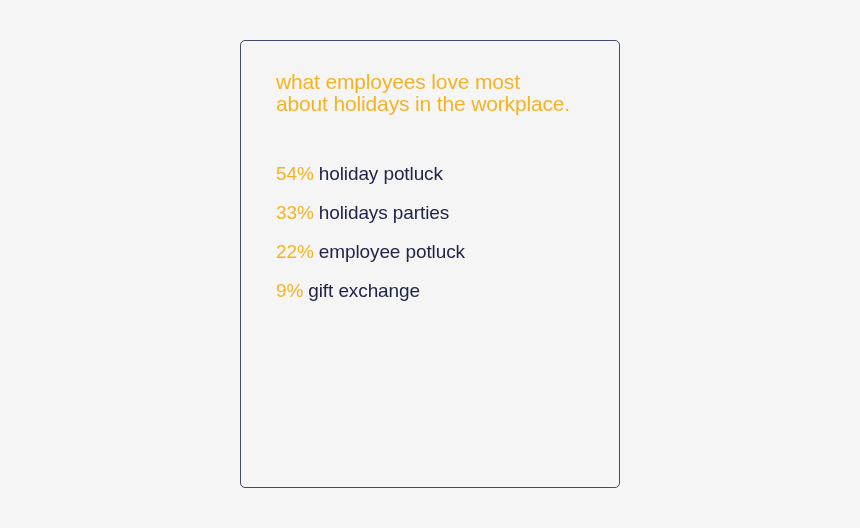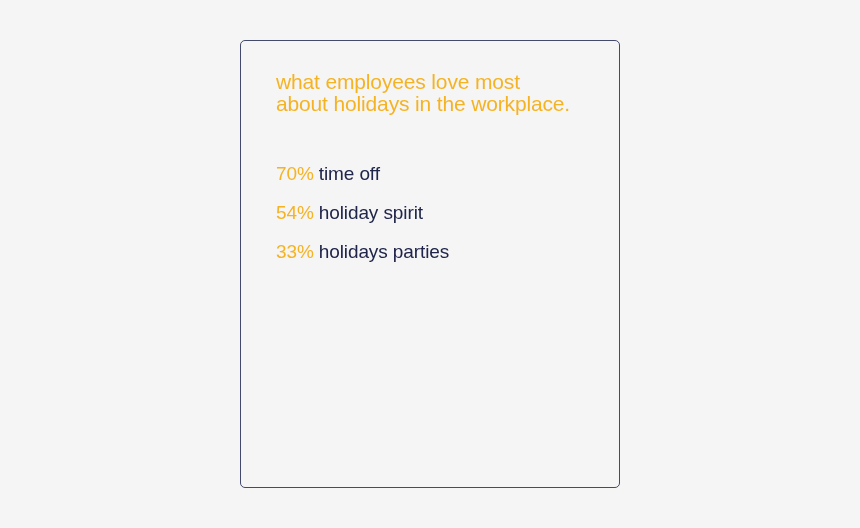--- a/index.html
+++ b/index.html
@@ -89,34 +89,37 @@
 
 <div id="stage">
 
   <section id="info-card">
 
     <h1 id="card-title">what employees love most
 about holidays in the workplace.</h1>
 
     <ul id="stats-list">
 
-      <li class="stat-row">
-        <span class="stat-pct">70%</span><span class="stat-label">time off</span>
-      </li>
 
       <li class="stat-row">
-        <span class="stat-pct">54%</span><span class="stat-label">holiday spirit</span>
+        <span class="stat-pct">54%</span><span class="stat-label">holiday potluck</span>
       </li>
 
 
 
       <li class="stat-row">
         <span class="stat-pct">33%</span><span class="stat-label">holidays parties</span>
       </li>
 
+      <li class="stat-row">
+        <span class="stat-pct">22%</span><span class="stat-label">employee potluck</span>
+      </li>
 
 
+      <li class="stat-row">
+        <span class="stat-pct">9%</span><span class="stat-label">gift exchange</span>
+      </li>
 
     </ul>
 
   </section>
 
 </div>
 
 </body></html>

